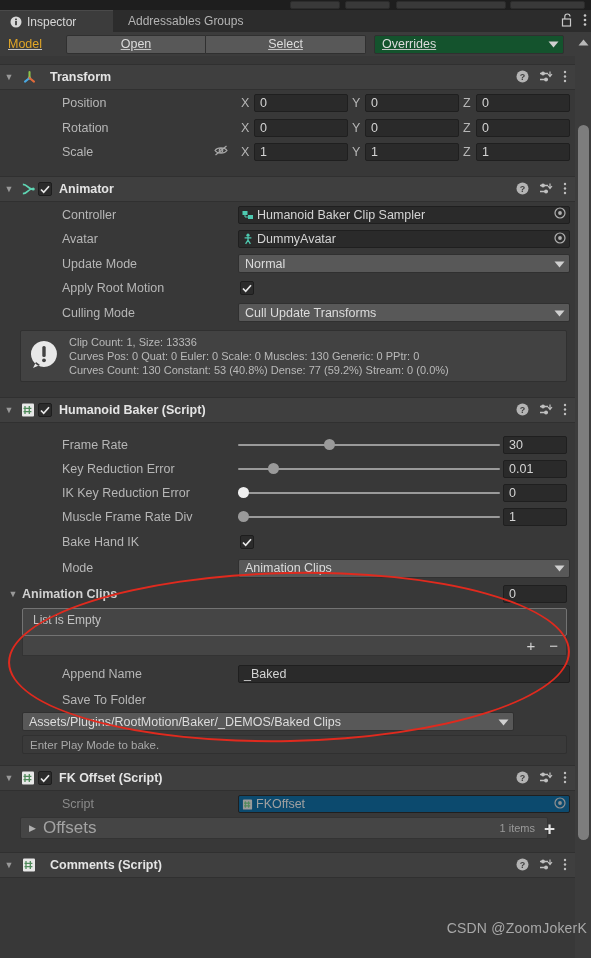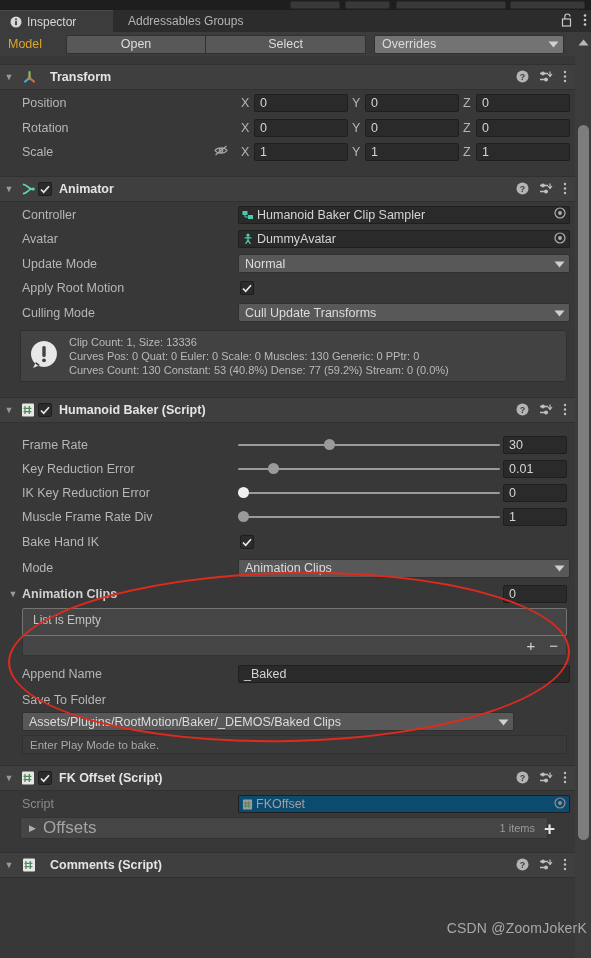--- a/index.html
+++ b/index.html
@@ -20,27 +20,27 @@
   
   .tabbar { position:absolute; left:0; top:10px; width:591px; height:22px; background:#2c2c2c; }
   .tab { position:absolute; top:0; height:22px; display:flex; align-items:center; padding:0 10px;
          font-size:12px; color:#b4b4b4; }
   .tab.active { background:#3c3c3c; color:#d8d8d8; border-top:1px solid #4a4a4a;}
   .tab .ic { margin-right:5px; display:inline-flex; }
   .tabicons { position:absolute; right:4px; top:0; height:22px; display:flex; align-items:center; gap:9px; }
 
   
   .modelbar { position:absolute; left:0; top:32px; width:575px; height:24px; background:#3c3c3c;
-              display:flex; align-items:center; padding-left:8px; gap:0; }
+              display:flex; align-items:center; padding-left:8px; gap:0;text-decoration:underline; }
   .modeltxt { color:#e0a526; font-size:12.5px; width:58px; }
   .btnflat { height:19px; background:#585858; border:1px solid #303030; color:#dcdcdc;
              font-size:12.5px; display:flex; align-items:center; justify-content:center; }
   .btn-open { width:140px; border-radius:2px 0 0 2px; }
   .btn-select { width:160px; border-left:none; border-radius:0 2px 2px 0;}
-  .dd-overrides { margin-left:8px; width:190px; height:19px; background:#737373; border:1px solid #303030;
+  .dd-overrides { margin-left:8px; width:190px; height:19px; background:#14532d; border:1px solid #303030;
                   border-radius:2px; display:flex; align-items:center; padding:0 4px 0 7px; color:#dcdcdc; font-size:12.5px;}
   .dd-overrides .cv { margin-left:auto; }
 
   
   .vsb-track { position:absolute; right:0; top:32px; width:16px; height:926px; background:#3c3c3c; }
   .vsb-up { position:absolute; right:0; top:34px; width:16px; height:16px; display:flex; align-items:center; justify-content:center;}
   .vsb-thumb { position:absolute; right:2px; top:125px; width:11px; height:715px; background:#7d7d7d; border-radius:6px; }
 
   
   .content { position:absolute; left:0; top:56px; width:575px; height:902px; background:#383838; }
@@ -48,21 +48,21 @@
   .comp-header { position:relative; height:26px; background:#3f3f3f; border-top:1px solid #303030;
                  border-bottom:1px solid #303030; display:flex; align-items:center; }
   .foldout { width:18px; text-align:center; color:#999; font-size:9px; }
   .comp-title { font-weight:bold; color:#e4e4e4; font-size:12.5px; }
   .hdr-icons { position:absolute; right:8px; top:0; height:26px; display:flex; align-items:center; gap:10px; }
 
   .cbox { width:14px; height:14px; background:#2b2b2b; border:1px solid #1d1d1d; border-radius:2px;
           display:inline-flex; align-items:center; justify-content:center; margin-right:7px; }
   .cbox svg { display:block; }
 
-  .row { position:relative; height:24px; display:flex; align-items:center; }
+  .row { position:relative; height:24px; display:flex; align-items:center;padding-left:40px; }
   .lbl { color:#b6b6b6; font-size:12.5px; padding-left:22px; }
 
   .field { height:18px; background:#2a2a2a; border:1px solid #1f1f1f; border-radius:2px;
            color:#d4d4d4; font-size:12.5px; display:flex; align-items:center; padding-left:5px; }
   .axis { color:#b6b6b6; font-size:12.5px; width:12px; text-align:left; }
 
   .objfield { height:18px; background:#2a2a2a; border:1px solid #1f1f1f; border-radius:2px;
               display:flex; align-items:center; padding-left:3px; color:#d4d4d4; font-size:12.5px; }
   .objfield .sel { margin-left:auto; margin-right:3px; }
 

